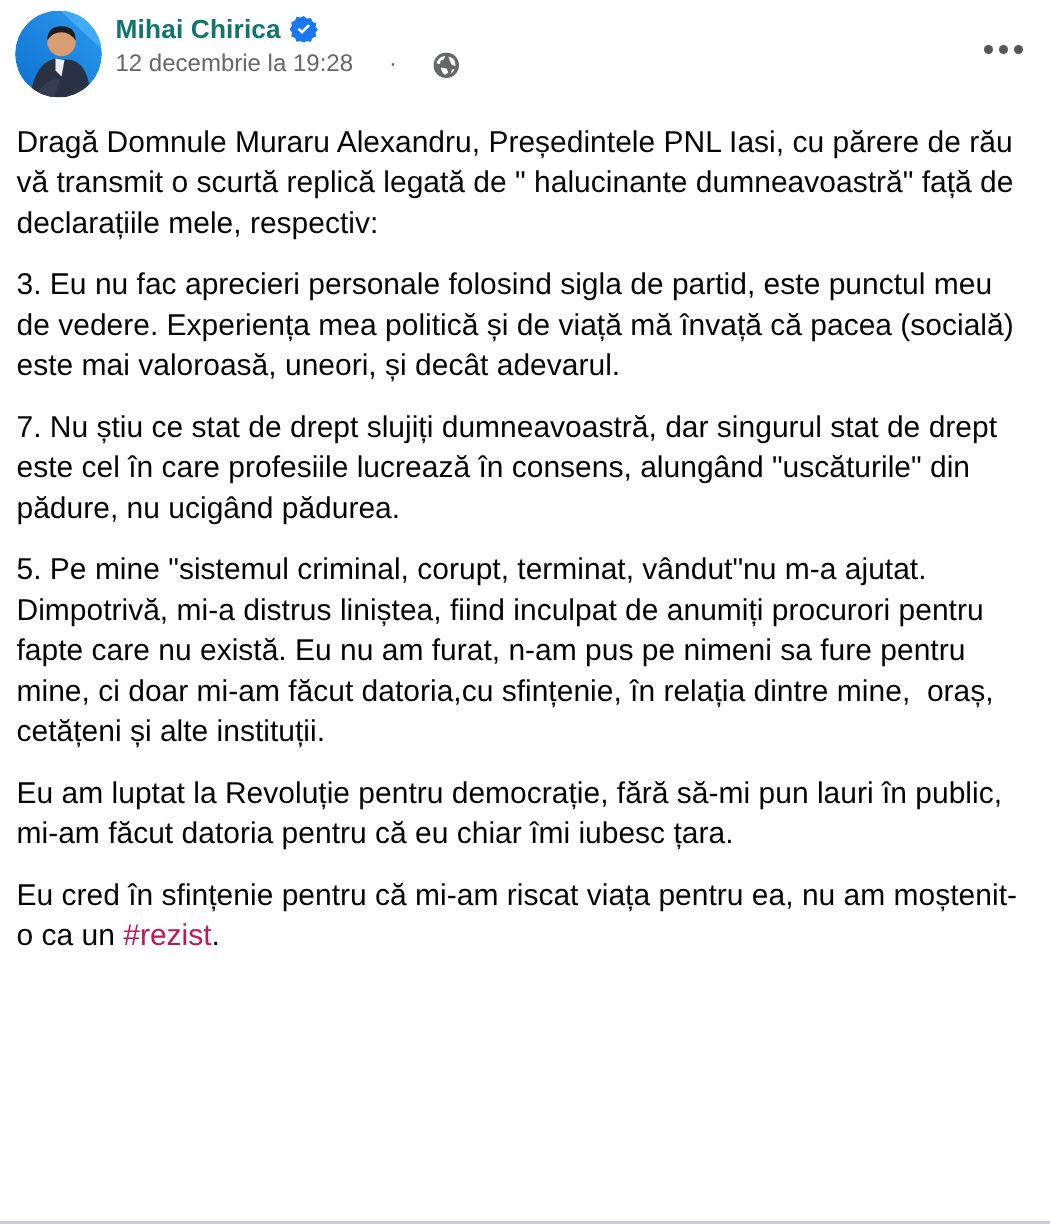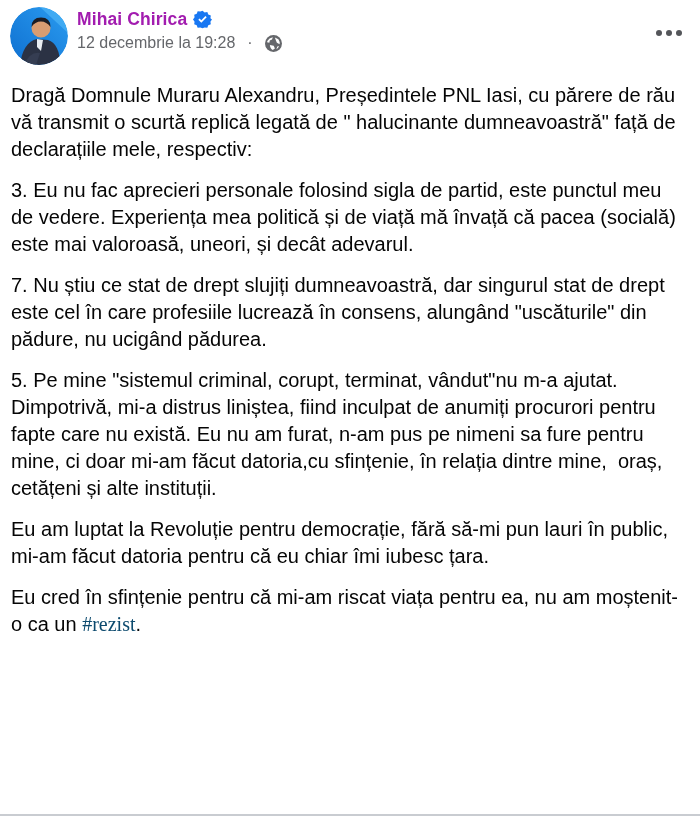--- a/index.html
+++ b/index.html
@@ -39,29 +39,29 @@
     padding-top: 2px;
   }
   .author-row {
     display: flex;
     align-items: center;
     gap: 6px;
   }
   .author-name {
     font-size: 17.5px;
     font-weight: 700;
-    color: #a21caf;
+    color: #0f766e;
     letter-spacing: .1px;
     cursor: pointer;
   }
   .verified { width: 19px; height: 19px; display: inline-block; }
   .meta-row {
     display: flex;
     align-items: center;
-    gap: 12px;
+    gap: 24px;
     margin-top: 4px;
     font-size: 16px;
     color: #65676b;
   }
   .meta-row .timestamp { cursor: pointer; }
   .meta-sep { color: #65676b; }
   .globe { width: 17px; height: 17px; display: inline-block; }
   .more-btn {
     display: flex;
     align-items: center;
@@ -85,24 +85,23 @@
     font-size: 20px;
     line-height: 27px;
     color: #050505;
   }
   .post-text p {
     margin: 0 0 14px 0;
     white-space: pre-wrap;
   }
   .post-text p:last-child { margin-bottom: 0; }
   .hashtag {
-    color: #0c4a6e;
+    color: #be185d;
     text-decoration: none;
     cursor: pointer;
-    font-family: Liberation Serif, serif;
   }
 </style>
 </head>
 <body>
 
 <div class="post">
 
   <div class="post-header">
 
     <div class="avatar">

